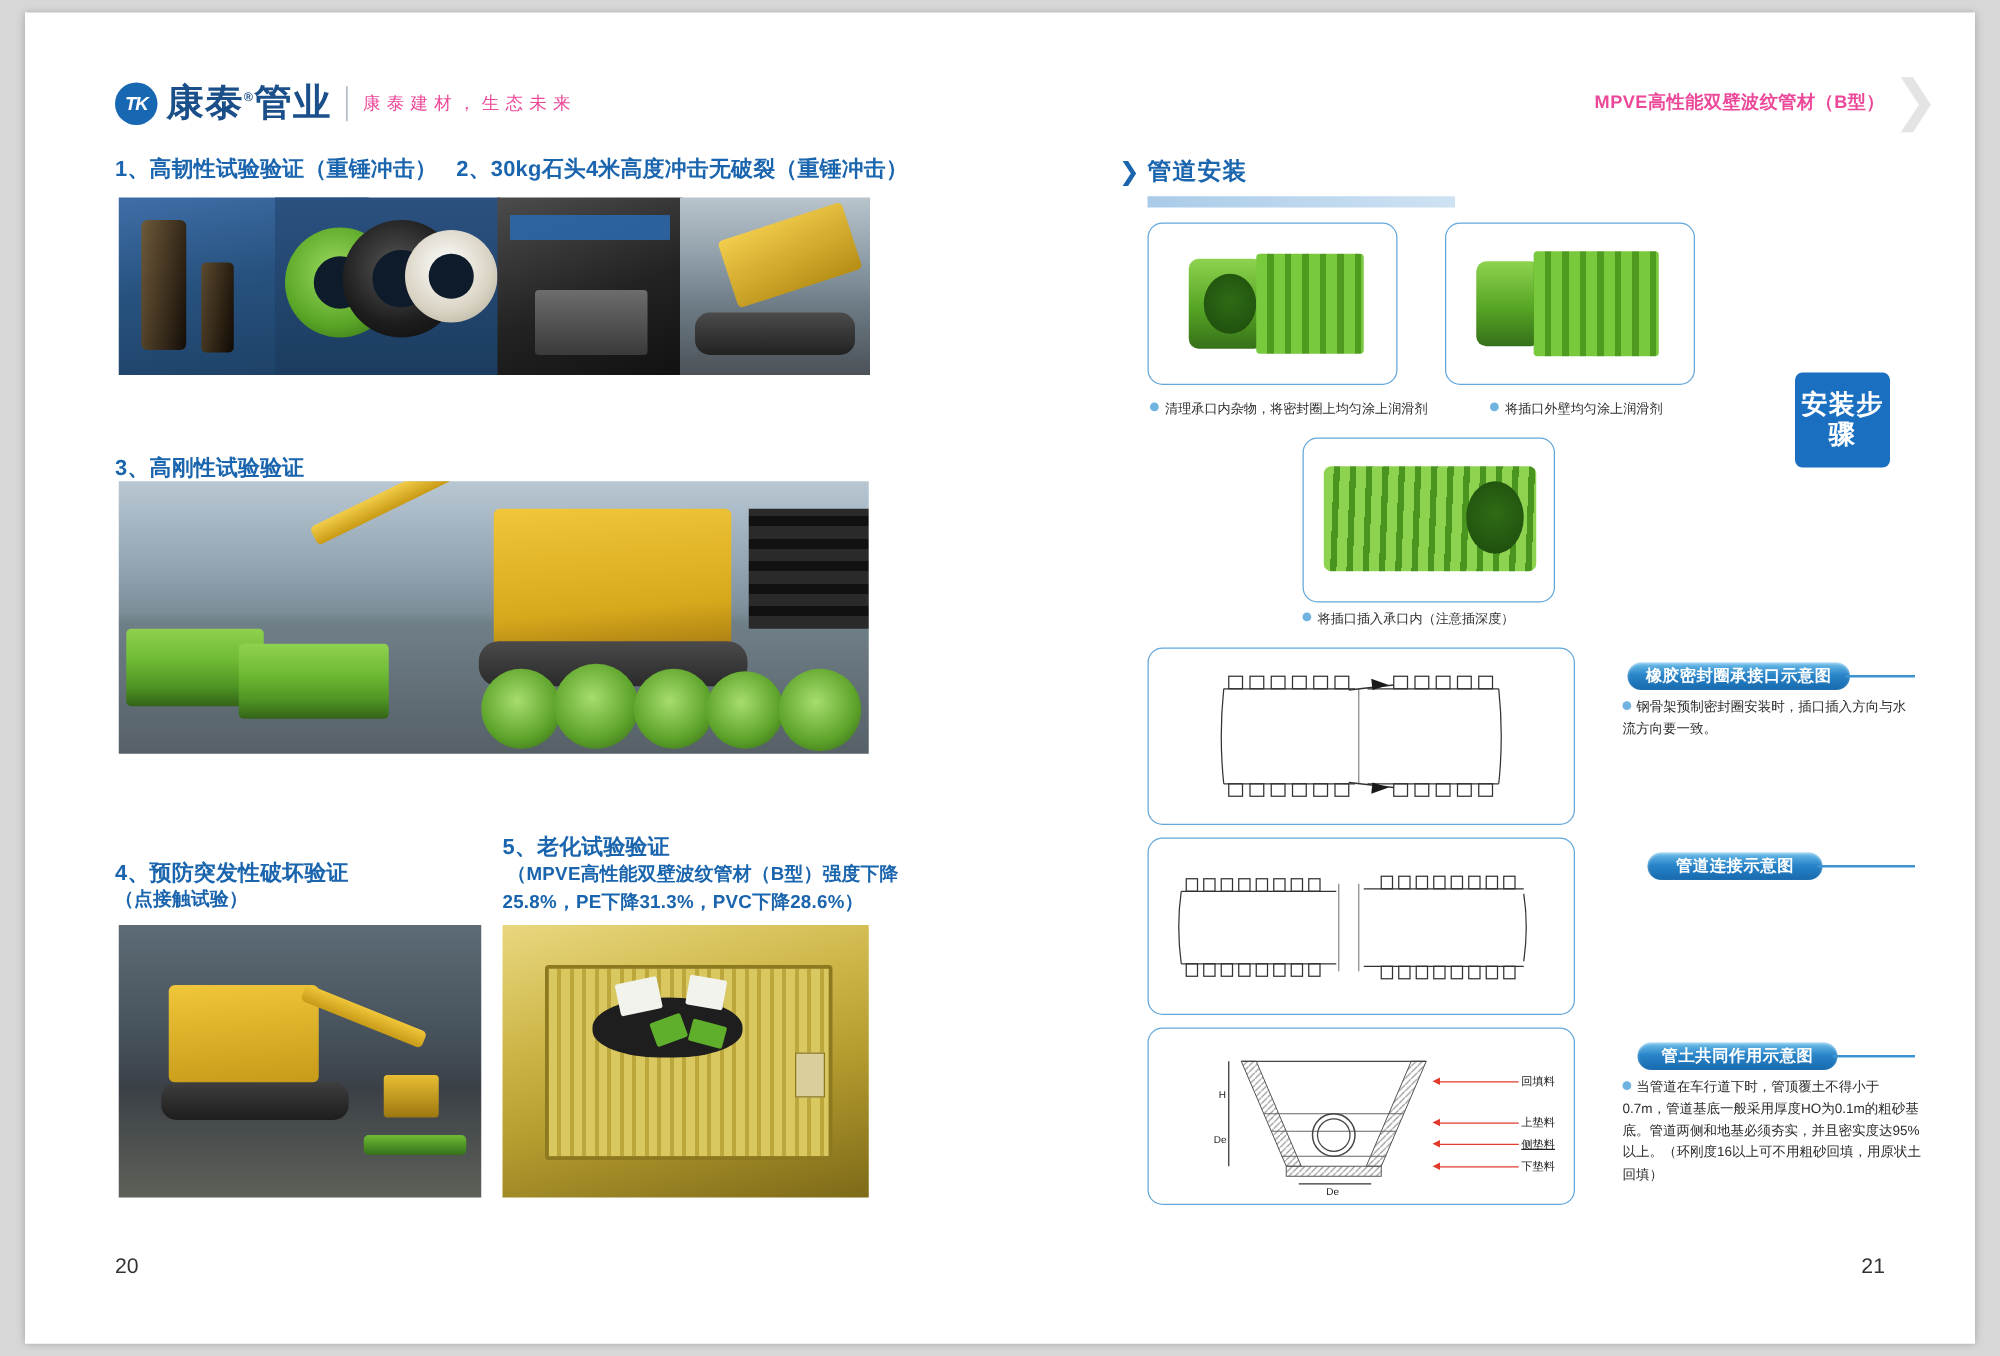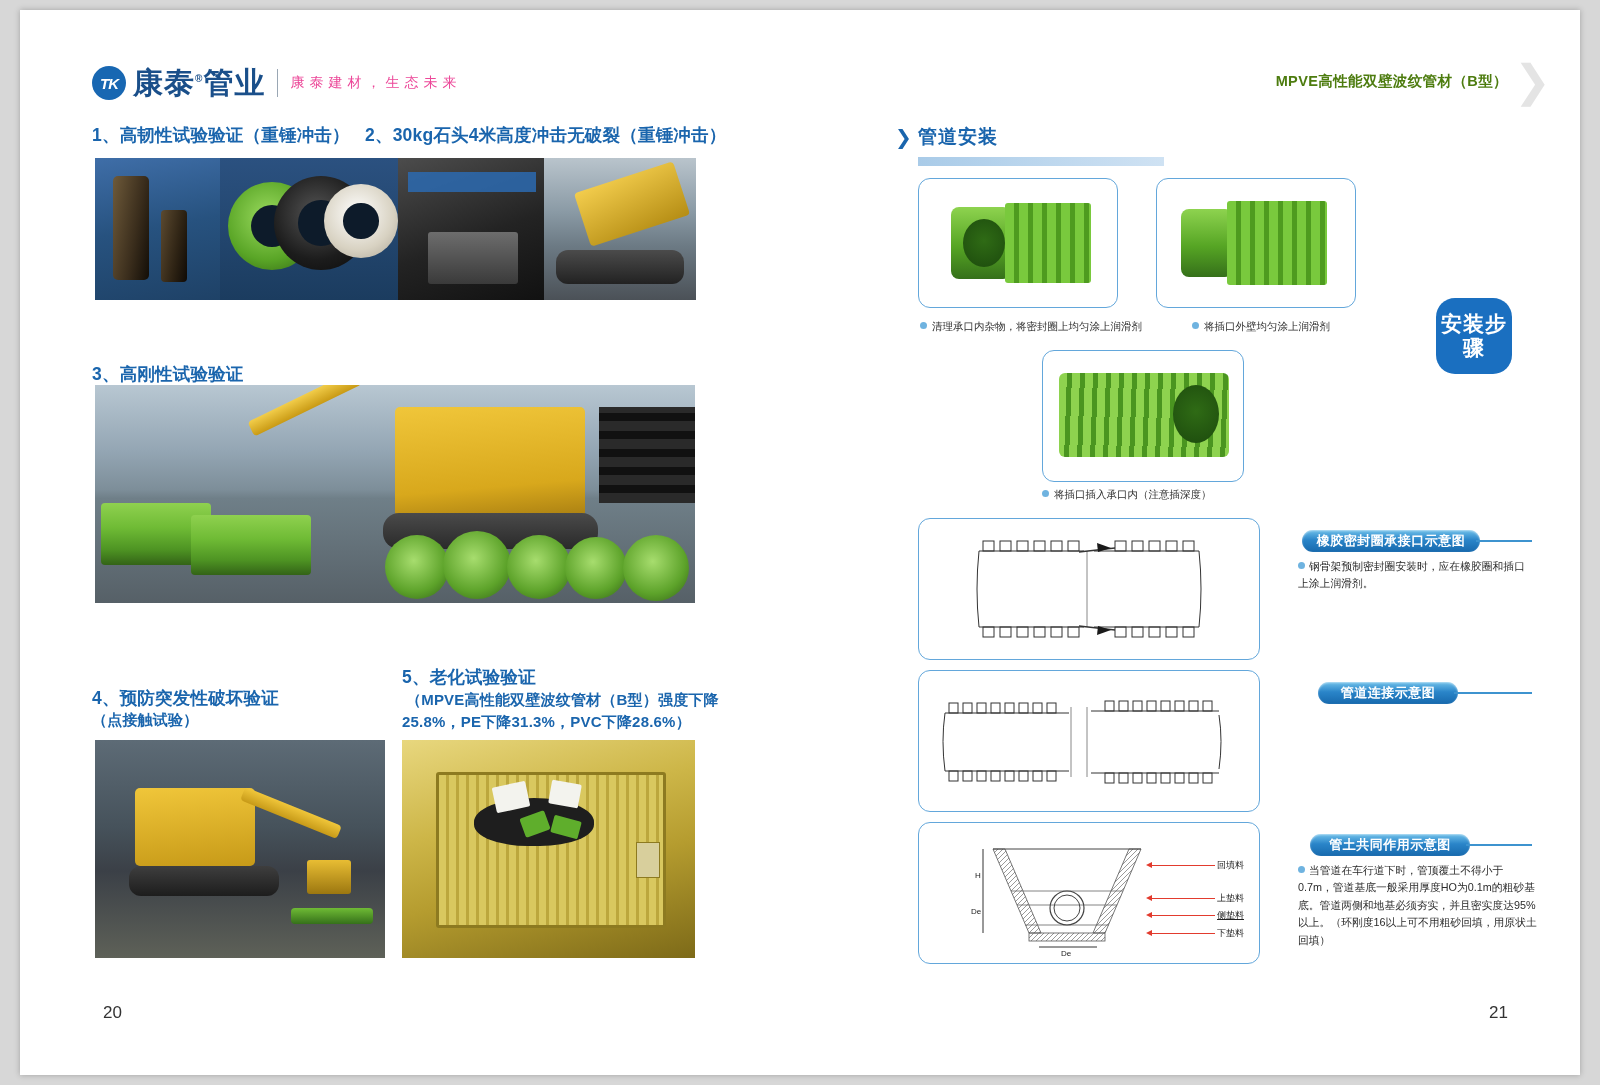--- a/index.html
+++ b/index.html
@@ -29,21 +29,21 @@
   }
   .logo-text{
     font-size:30px;font-weight:bold;color:#1a4f8a;letter-spacing:1px;
     line-height:1;position:relative;
   }
   .logo-divider{width:1px;height:28px;background:#9aa7b4;margin:0 12px;}
   .logo-slogan{font-size:14px;color:#ec4899;letter-spacing:5px;}
 
   .header-right{
     position:absolute;right:72px;top:62px;
-    font-size:14.5px;font-weight:bold;color:#4d7c0f;letter-spacing:.4px;
+    font-size:14.5px;font-weight:bold;color:#ec4899;letter-spacing:.4px;
   }
   .header-chev{
     position:absolute;right:32px;top:48px;width:34px;height:46px;
     color:#e4e4e4;font-size:44px;line-height:46px;font-weight:bold;
   }
 
   
   .h-blue{
     position:absolute;color:#1a65ad;font-weight:bold;
     font-size:17.5px;letter-spacing:.2px;white-space:nowrap;
@@ -107,21 +107,21 @@
   .sec-rule{position:absolute;left:898px;top:147px;width:246px;height:9px;
     background:linear-gradient(90deg,#a9cbe8,#cfe2f3);}
 
   .card{position:absolute;border:1px solid #63a7db;border-radius:12px;background:#fff;}
 
   .cap{position:absolute;font-size:10.5px;color:#2e2e2e;white-space:nowrap;}
   .cap .dot{display:inline-block;width:7px;height:7px;border-radius:50%;
     background:#6fb3e0;margin-right:5px;vertical-align:1px;}
 
   .badge{
-    position:absolute;left:1416px;top:288px;width:76px;height:76px;border-radius:19px;
+    position:absolute;left:1416px;top:288px;width:76px;height:76px;border-radius:6px;
     background:#1a6fc0;color:#fff;font-size:21px;font-weight:bold;
     display:flex;flex-wrap:wrap;align-content:center;justify-content:center;
     line-height:1.15;text-align:center;letter-spacing:1px;
   }
 
   .pill{
     position:absolute;height:22px;border-radius:11px;color:#fff;font-size:13px;font-weight:bold;
     display:flex;align-items:center;justify-content:center;letter-spacing:.5px;
     background:linear-gradient(180deg,#6fc0ea 0%,#2a85c9 45%,#1769ad 100%);
     box-shadow:inset 0 1px 2px rgba(255,255,255,.5);
@@ -132,21 +132,21 @@
   .para .dot{display:inline-block;width:7px;height:7px;border-radius:50%;
     background:#6fb3e0;margin-right:4px;vertical-align:1px;}
   .corr{position:absolute;border-radius:3px;
     background:repeating-linear-gradient(90deg,#79c93d 0 9px,#4e9b1f 9px 14px);}
   .socket{position:absolute;border-radius:8px;
     background:linear-gradient(180deg,#8ed34f,#56a524 55%,#35701a);}
   .bore{position:absolute;border-radius:50%;
     background:radial-gradient(circle at 50% 45%,#2f6b15,#1c4a0d);}
 
   .pgnum{position:absolute;bottom:52px;font-size:17px;color:#333;}
-  .pgnum-l{left:83px;}
+  .pgnum-l{left:72px;}
   .pgnum-r{right:72px;}
   .tlabel{position:absolute;font-size:9px;color:#222;white-space:nowrap;}
   .tarrow{position:absolute;height:1px;background:#e23b2e;}
   .tarrow:after{content:"";position:absolute;left:-5px;top:-3px;
     border-top:3.5px solid transparent;border-bottom:3.5px solid transparent;
     border-right:6px solid #e23b2e;}
   .dimlabel{position:absolute;font-size:8px;color:#222;}
 </style>
 </head>
 <body>
@@ -300,21 +300,21 @@
           <path d="M160 33 L196 29" stroke-width="1.4"></path>
           <path d="M160 107 L196 111" stroke-width="1.4"></path>
         </g>
         <path d="M178 24 l14 5 -13 4 z" fill="#1a1a1a"></path>
         <path d="M178 116 l14 -5 -13 -4 z" fill="#1a1a1a"></path>
       </svg>
     </div>
     <div class="pill" style="left:482px;top:520px;width:178px;">橡胶密封圈承接口示意图</div>
     <div class="pill-tail" style="left:656px;top:530px;width:56px;"></div>
     <div class="para" style="left:478px;top:548px;width:232px;">
-      <span class="dot"></span><span>钢骨架预制密封圈安装时，应在橡胶圈和插口上涂上润滑剂。</span>
+      <span class="dot"></span><span>钢骨架预制密封圈安装时，插口插入方向与水流方向要一致。</span>
     </div>
 
     <div class="card" style="left:98px;top:660px;width:340px;height:140px;">
       <svg width="340" height="140" viewBox="0 0 340 140">
         <g fill="none" stroke="#333" stroke-width="1">
           <path d="M26 42 Q22 70 26 100"></path>
           <path d="M300 44 Q304 70 300 98"></path>
           <path d="M26 42 H150 M172 40 H300"></path>
           <path d="M26 100 H150 M172 102 H300"></path>
           <path d="M152 36 V106" stroke="#888"></path>

